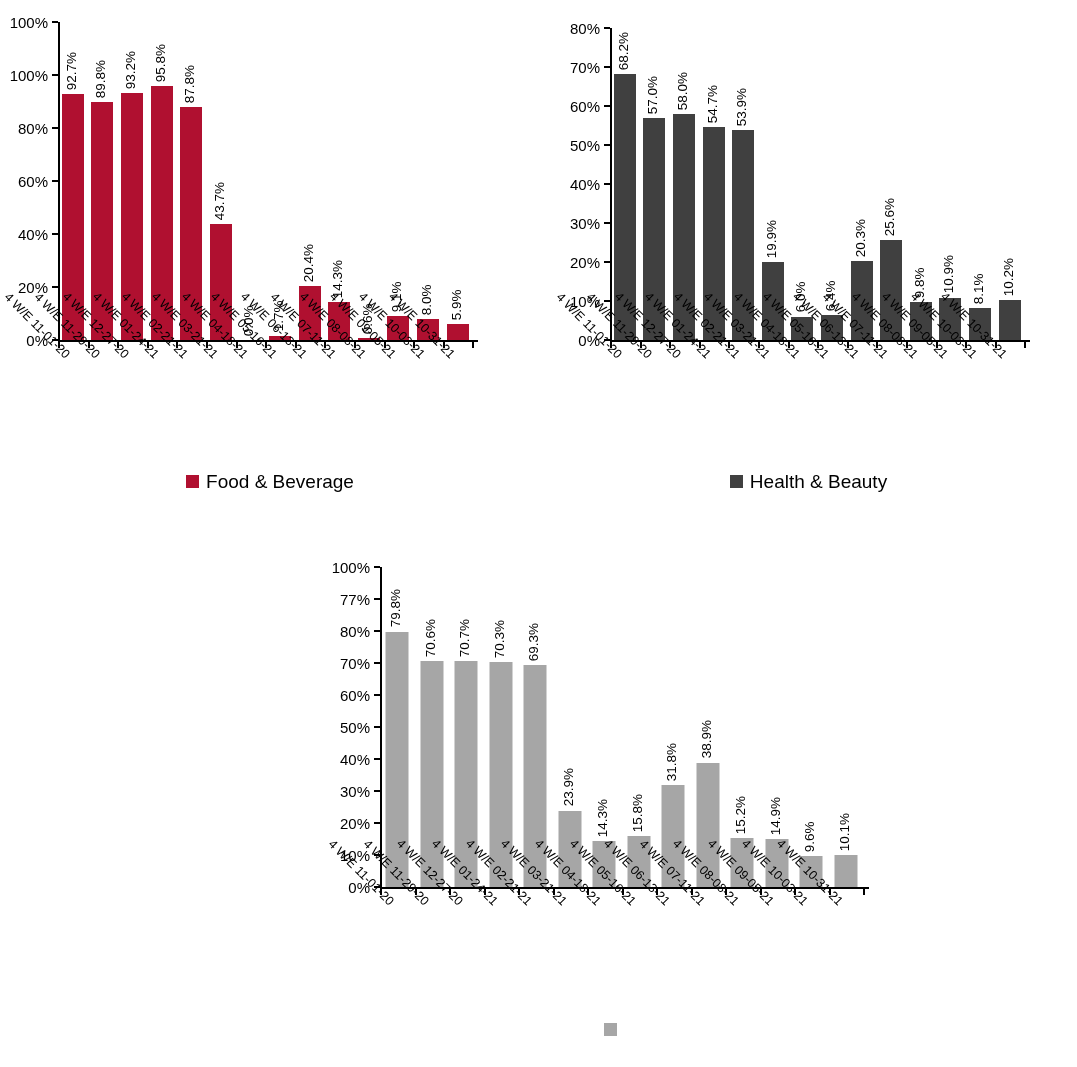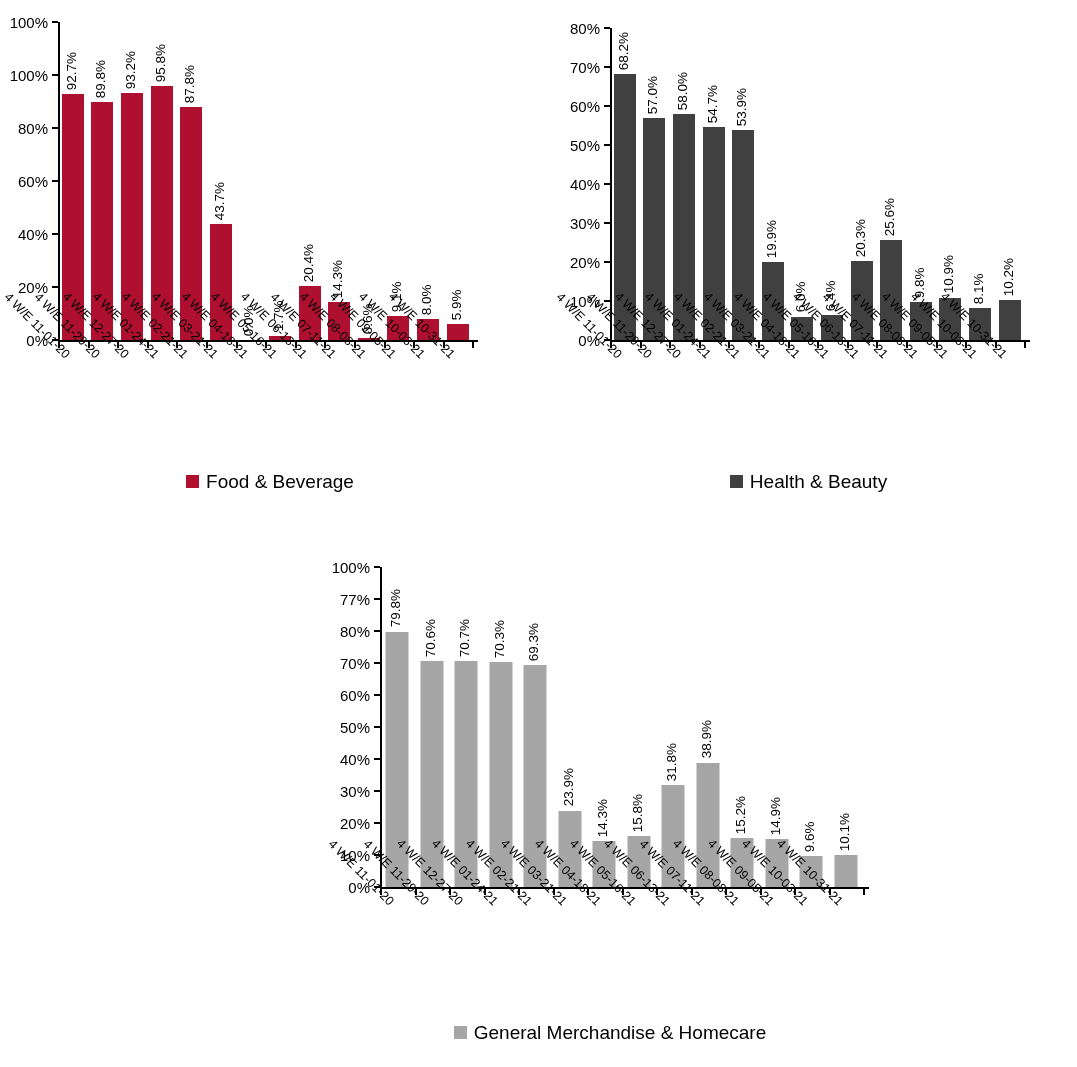--- a/index.html
+++ b/index.html
@@ -591,15 +591,14 @@
         <div class="xlabel" style="left: 292px; transform-origin: left top; transform: rotate(45deg) translate(-100%, 0px); white-space: nowrap;">4 W/E 06-13-21</div>
         <div class="xlabel" style="left: 326.5px; transform-origin: left top; transform: rotate(45deg) translate(-100%, 0px); white-space: nowrap;">4 W/E 07-11-21</div>
         <div class="xlabel" style="left: 361px; transform-origin: left top; transform: rotate(45deg) translate(-100%, 0px); white-space: nowrap;">4 W/E 08-08-21</div>
         <div class="xlabel" style="left: 395.5px; transform-origin: left top; transform: rotate(45deg) translate(-100%, 0px); white-space: nowrap;">4 W/E 09-05-21</div>
         <div class="xlabel" style="left: 430px; transform-origin: left top; transform: rotate(45deg) translate(-100%, 0px); white-space: nowrap;">4 W/E 10-03-21</div>
         <div class="xlabel" style="left: 464.5px; transform-origin: left top; transform: rotate(45deg) translate(-100%, 0px); white-space: nowrap;">4 W/E 10-31-21</div>
       </div>
   </div>
   <div class="legend" style="top: 478px;">
     <span class="legend-swatch" style="background: rgb(166, 166, 166);"></span>
-    <span class="legend-label">General Merchandise &amp; Homecare</span>
   </div>
 </div>
 
 </body></html>

